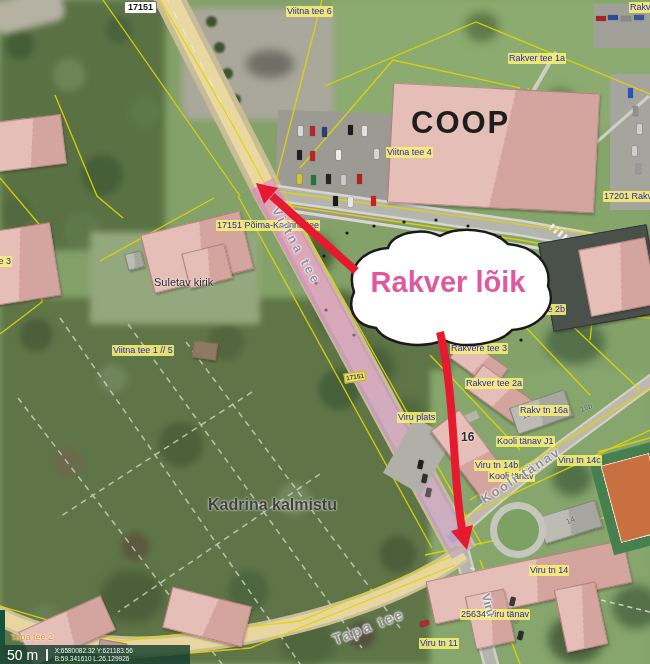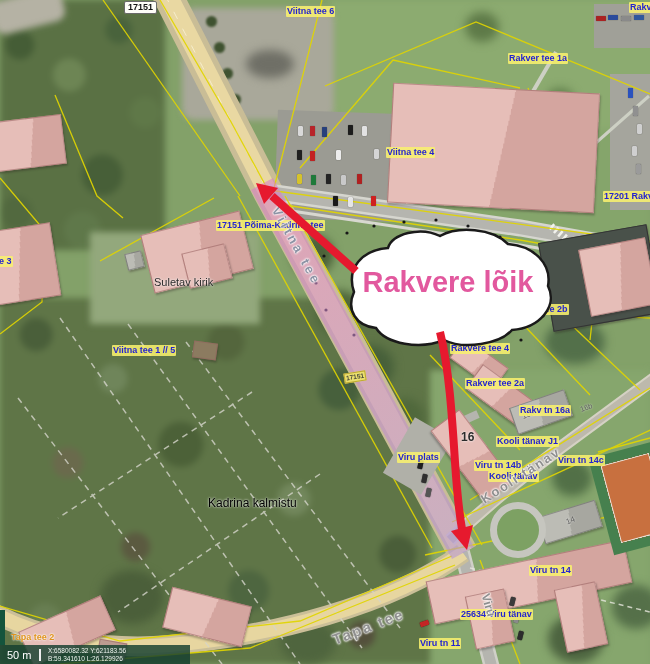--- a/index.html
+++ b/index.html
@@ -5,21 +5,21 @@
   html,body{margin:0;padding:0;background:#444;font-family:"Liberation Sans",sans-serif;}
   #stage{position:relative;width:650px;height:664px;overflow:hidden;background:#83a169;}
   .abs{position:absolute;}
   .blob{position:absolute;border-radius:50%;filter:blur(5px);}
   .patch{position:absolute;filter:blur(3px);}
   .bld{position:absolute;box-shadow:1px 2px 2px rgba(40,30,30,.3);border:1px solid rgba(150,95,95,.55);}
   .bld.pink{background:linear-gradient(100deg,#e6beb8 0 54%,#d4a59f 54%);}
   .bld.grey{background:linear-gradient(100deg,#bcbcb5 0 50%,#a7a7a0 50%);border-color:rgba(90,90,90,.5);}
   .bld.dark{background:#49514a;border-color:#333;}
   .car{position:absolute;border-radius:1px;box-shadow:0 0 1px rgba(0,0,0,.65);}
-  .addr{position:absolute;font-weight:bold;font-size:9px;line-height:11px;color:#2424cf;
+  .addr{position:absolute;font-weight:normal;font-size:9px;line-height:11px;color:#2424cf;
         background:rgba(248,240,110,.88);padding:0 1px;white-space:nowrap;border-radius:1px;z-index:40;}
   .addr.orange{color:#e0941c;background:none;text-shadow:0 0 2px #fff,0 0 2px #fff;}
   .roadname{position:absolute;font-weight:bold;color:#8d93a5;white-space:nowrap;z-index:41;
         text-shadow:0 0 2px #fff,0 0 2px #fff,0 0 3px #fff;transform-origin:left top;}
   .darklabel{position:absolute;color:#2b2b2b;white-space:nowrap;z-index:39;
         text-shadow:0 0 2px rgba(255,255,255,.75),0 0 3px rgba(255,255,255,.6);}
   .badge{position:absolute;font-weight:bold;white-space:nowrap;z-index:42;}
   #badge-top{left:124px;top:1px;background:#fdfdf8;border:1px solid #6a6a6a;border-radius:2px;
         padding:0 3px;font-size:9px;line-height:11px;color:#141414;}
   #badge-road{left:344px;top:372px;background:#eadf6f;border:1px solid #bCA82f;padding:0 1px;
@@ -27,21 +27,21 @@
   #coop-label{left:411px;top:105px;font-size:31px;font-weight:bold;letter-spacing:2px;color:#1d1d1d;z-index:38;}
   #callout-text{position:absolute;left:352px;top:266px;width:192px;text-align:center;z-index:61;
         font-size:29px;font-weight:bold;color:#e2589e;}
   .svg-layer{position:absolute;left:0;top:0;z-index:20;}
   #annot-layer{z-index:60;}
   #buildings{z-index:25;}
   .lbl-sm{position:absolute;color:#5c5c5c;font-size:8px;white-space:nowrap;z-index:39;
         text-shadow:0 0 2px rgba(255,255,255,.8);}
   #statusbar{position:absolute;left:0;top:645px;width:190px;height:19px;z-index:70;
         background:rgba(20,62,46,.82);display:flex;align-items:center;color:#fff;}
-  #statusbar .scale{font-size:11px;margin:0 8px 0 7px;}
+  #statusbar .scale{font-size:14px;margin:0 8px 0 7px;}
   #statusbar .tick{width:1.5px;height:12px;background:#eee;margin-right:7px;}
   #statusbar .coords{font-size:6.5px;line-height:7.5px;color:#eef4ee;}
   #edge-strip{position:absolute;left:0;top:610px;width:5px;height:35px;background:#14543c;z-index:70;}
   #forest{position:absolute;left:0;top:0;width:165px;height:250px;filter:blur(3px);background-color:#5a7144;
     background-image:radial-gradient(circle at 12% 18%,#455d36 0 14px,rgba(0,0,0,0) 15px),
      radial-gradient(circle at 42% 30%,#6d8554 0 16px,rgba(0,0,0,0) 17px),
      radial-gradient(circle at 72% 12%,#49633c 0 13px,rgba(0,0,0,0) 14px),
      radial-gradient(circle at 25% 55%,#708557 0 18px,rgba(0,0,0,0) 19px),
      radial-gradient(circle at 62% 70%,#475f38 0 20px,rgba(0,0,0,0) 21px),
      radial-gradient(circle at 88% 45%,#5f7848 0 15px,rgba(0,0,0,0) 16px),
@@ -239,22 +239,23 @@
     <div class="car" style="left:636px;top:164px;width:5px;height:10px;background:#9a9a9a;"></div>
     <div class="car" style="left:418px;top:460px;width:5px;height:9px;background:#1f1f1f;transform:rotate(12deg);"></div>
     <div class="car" style="left:422px;top:474px;width:5px;height:9px;background:#2f2f2f;transform:rotate(12deg);"></div>
     <div class="car" style="left:426px;top:488px;width:5px;height:9px;background:#555;transform:rotate(12deg);"></div>
     <div class="car" style="left:510px;top:597px;width:5px;height:9px;background:#3a3a3a;transform:rotate(14deg);"></div>
     <div class="car" style="left:514px;top:614px;width:5px;height:9px;background:#8a8a8a;transform:rotate(14deg);"></div>
     <div class="car" style="left:518px;top:631px;width:5px;height:9px;background:#2c2c2c;transform:rotate(14deg);"></div>
     <div class="car" style="left:420px;top:621px;width:9px;height:5px;background:#c32424;transform:rotate(-20deg);"></div>
   </div>
 
+  <div id="coop-label" class="abs">COOP</div>
   <div class="darklabel" style="left:154px;top:276px;font-size:11px;">Suletav kirik</div>
-  <div class="darklabel" style="left:208px;top:496px;font-size:12px;color:#000000;">Kadrina kalmistu</div>
+  <div class="darklabel" style="left:208px;top:496px;font-size:16px;color:#404040;font-weight:bold;">Kadrina kalmistu</div>
   <div class="darklabel" style="left:461px;top:430px;font-size:12px;font-weight:bold;">16</div>
   <div class="lbl-sm" style="left:566px;top:516px;transform:rotate(-22deg);">14</div>
   <div class="lbl-sm" style="left:522px;top:410px;font-size:7.5px;transform:rotate(-20deg);">16a</div>
   <div class="lbl-sm" style="left:580px;top:403px;font-size:7.5px;transform:rotate(-20deg);">16b</div>
 
   <div id="badge-top" class="badge">17151</div>
   <div id="badge-road" class="badge">17151</div>
 
   <div class="roadname" style="left:282px;top:204px;font-size:13px;letter-spacing:3px;transform:rotate(61deg);">Viitna tee</div>
   <div class="roadname" style="left:330px;top:632px;font-size:15px;letter-spacing:2px;color:#8f8f8f;transform:rotate(-21deg);">Tapa tee</div>
@@ -263,24 +264,24 @@
 
   <div class="addr" style="left:286px;top:6px;">Viitna tee 6</div>
   <div class="addr" style="left:629px;top:2px;">Rakver</div>
   <div class="addr" style="left:508px;top:53px;">Rakver tee 1a</div>
   <div class="addr" style="left:386px;top:147px;">Viitna tee 4</div>
   <div class="addr" style="left:603px;top:191px;">17201 Rakv</div>
   <div class="addr" style="left:216px;top:220px;">17151 Põima-Kadrina tee</div>
   <div class="addr" style="left:-10px;top:256px;">tee 3</div>
   <div class="addr" style="left:112px;top:345px;">Viitna tee 1 // 5</div>
   <div class="addr" style="left:503px;top:304px;">Rakvere tee 2b</div>
-  <div class="addr" style="left:450px;top:343px;">Rakvere tee 4</div>
+  <div class="addr" style="left:450px;top:343px;">Rakvere tee 3</div>
   <div class="addr" style="left:465px;top:378px;">Rakver tee 2a</div>
   <div class="addr" style="left:519px;top:405px;">Rakv tn 16a</div>
-  <div class="addr" style="left:397px;top:412px;margin-top:40px;">Viru plats</div>
+  <div class="addr" style="left:397px;top:412px;">Viru plats</div>
   <div class="addr" style="left:496px;top:436px;">Kooli tänav J1</div>
   <div class="addr" style="left:474px;top:460px;">Viru tn 14b</div>
   <div class="addr" style="left:488px;top:471px;">Kooli tänav</div>
   <div class="addr" style="left:557px;top:455px;">Viru tn 14c</div>
   <div class="addr" style="left:529px;top:565px;">Viru tn 14</div>
   <div class="addr" style="left:460px;top:609px;">25634 Viru tänav</div>
   <div class="addr" style="left:419px;top:638px;">Viru tn 11</div>
   <div class="addr orange" style="left:10px;top:632px;">Tapa tee 2</div>
 
   <svg id="annot-layer" class="svg-layer" width="650" height="664" viewBox="0 0 650 664">
@@ -289,21 +290,21 @@
          C420,350 386,344 376,328 C356,326 346,310 354,292 Z" fill="#ffffff" stroke="#1a1a1a" stroke-width="2.5"></path>
     <g fill="none">
       <path d="M356,271 L272,196" stroke="#e6192e" stroke-width="8"></path>
       <polygon points="256,183 278,188 264,204" fill="#e6192e" stroke="none"></polygon>
     </g>
     <g fill="none">
       <path d="M440,332 C449,368 452,415 455,462 C457,492 459,512 462,529" stroke="#e6192e" stroke-width="8"></path>
       <polygon points="467,550 473,525 451,531" fill="#e6192e" stroke="none"></polygon>
     </g>
   </svg>
-  <div id="callout-text">Rakvere lõik</div>
+  <div id="callout-text">Rakver lõik</div>
 
   <div id="edge-strip"></div>
   <div id="statusbar">
     <span class="scale">50 m</span>
     <div class="tick"></div>
     <div class="coords">
       <div>X:6580082.32 Y:621183.56</div>
       <div>B:59.341610 L:26.129926</div>
     </div>
   </div>

